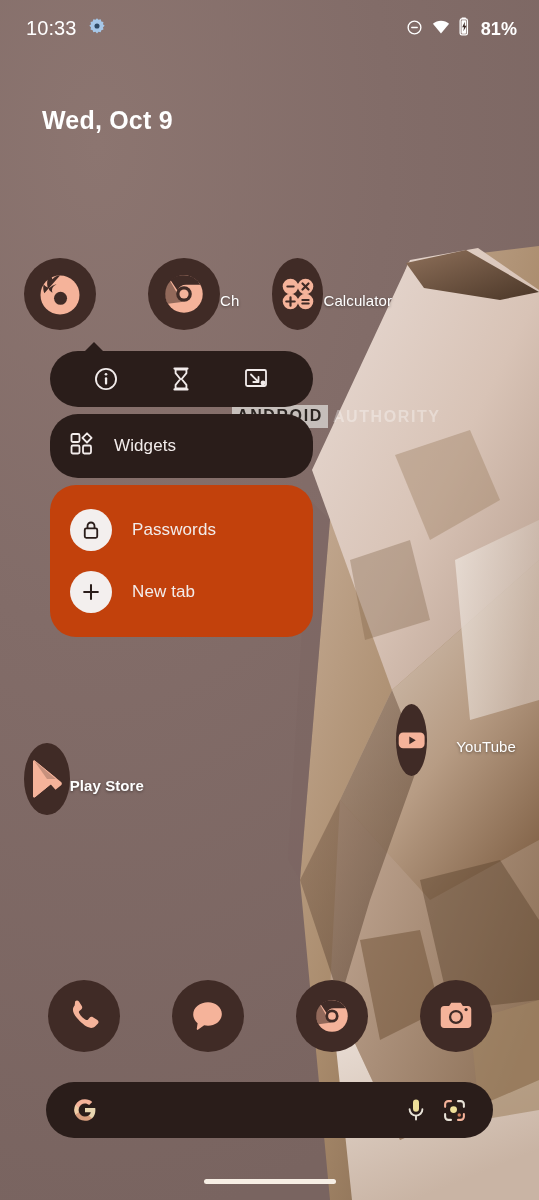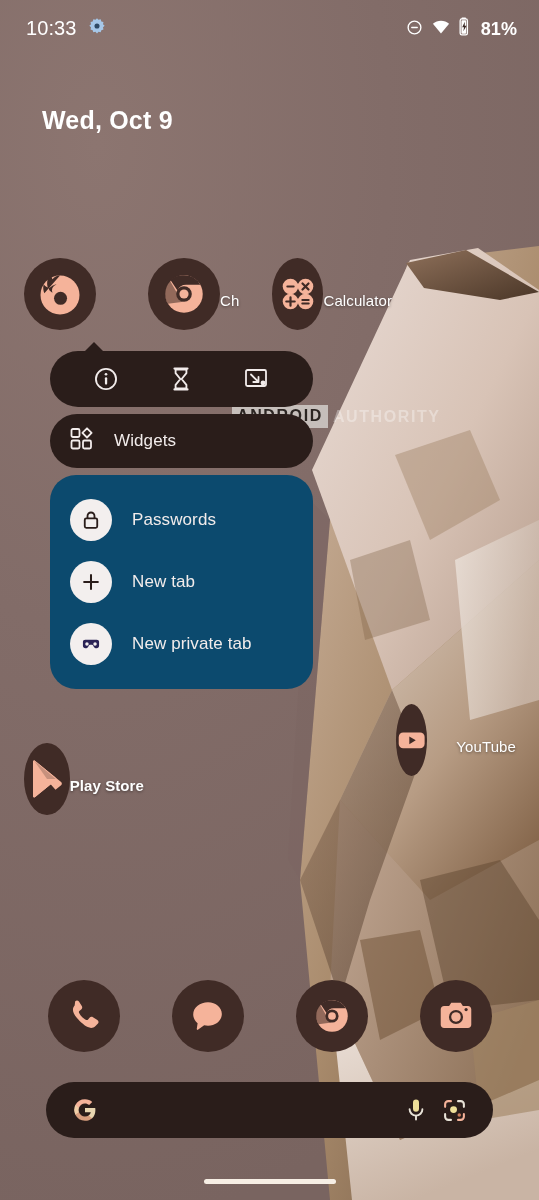--- a/index.html
+++ b/index.html
@@ -68,25 +68,25 @@
   }
   .popup-actions {
     height:56px; background:#2a1d1a; border-radius:28px;
     display:flex; align-items:center; justify-content:space-around;
     padding:0 18px;
   }
   .popup-actions .pa-btn {
     width:40px; height:40px; display:flex; align-items:center; justify-content:center;
   }
   .popup-widgets {
-    margin-top:7px; height:54px; background:#2a1d1a; border-radius:28px;
+    margin-top:7px; height:64px; background:#2a1d1a; border-radius:28px;
     display:flex; align-items:center; padding:0 20px; gap:20px;
   }
   .popup-shortcuts {
-    margin-top:7px; background:#0c4a6e; border-radius:26px;
+    margin-top:7px; background:#c2410c; border-radius:26px;
     padding:14px 0 14px 0;
   }
   .sc-row { height:62px; display:flex; align-items:center; padding:0 20px; gap:20px; }
   .sc-bubble {
     width:42px; height:42px; border-radius:50%; background:#f3efee;
     display:flex; align-items:center; justify-content:center; flex:0 0 auto;
   }
   .menu-label { font-size:17px; color:#f2eceb; letter-spacing:.1px; }
 
   
@@ -314,30 +314,20 @@
       <span class="menu-label">Passwords</span>
     </div>
     <div class="sc-row">
       <span class="sc-bubble">
         <svg width="22" height="22" viewBox="0 0 24 24">
           <path d="M12 4.5v15M4.5 12h15" stroke="#2a1d1a" stroke-width="2.2" stroke-linecap="round"></path>
         </svg>
       </span>
       <span class="menu-label">New tab</span>
     </div>
-    <div class="sc-row">
-      <span class="sc-bubble">
-        <svg width="22" height="22" viewBox="0 0 24 24">
-          <path d="M3.2 9.6c0-1.5 1-2.3 2.6-2.3h12.4c1.6 0 2.6.8 2.6 2.3v4.4c0 1.6-1.1 2.7-2.7 2.7-1.7 0-2.9-1-3.4-2.3-.4-1-1-1.5-2.7-1.5s-2.3.5-2.7 1.5c-.5 1.3-1.7 2.3-3.4 2.3-1.6 0-2.7-1.1-2.7-2.7z" fill="#2b2355"></path>
-          <circle cx="7.6" cy="11.9" r="1.9" fill="#f3efee"></circle>
-          <circle cx="16.4" cy="11.9" r="1.9" fill="#f3efee"></circle>
-        </svg>
-      </span>
-      <span class="menu-label">New private tab</span>
-    </div>
   </div>
 </div>
 
 <div class="app" style="left:24px; top:743px;font-weight:bold;">
   <div class="app-icon">
     <svg width="44" height="44" viewBox="0 0 44 44">
       <path d="M8 5.2c0-1.4 1.1-2.1 2.2-1.2l20.3 16.4c1 .8 1 2.4 0 3.2L10.2 40c-1.1.9-2.2.2-2.2-1.2z" fill="#f5b39a"></path>
       <path d="M8 5.2c0-1.4 1.1-2.1 2.2-1.2l20.3 16.4-6.4 5.2L8 9z" fill="#f5b39a"></path>
       <path d="M24.1 25.6l6.4-5.2 5.6 4.5c1 .8 1 2.5 0 3.3l-5.6 4.6z" fill="#f5b39a"></path>
       <path d="M22 22L8 33.5V38.8c0 1.4 1.1 2.1 2.2 1.2l20.3-16.4z" fill="#f5b39a"></path>

